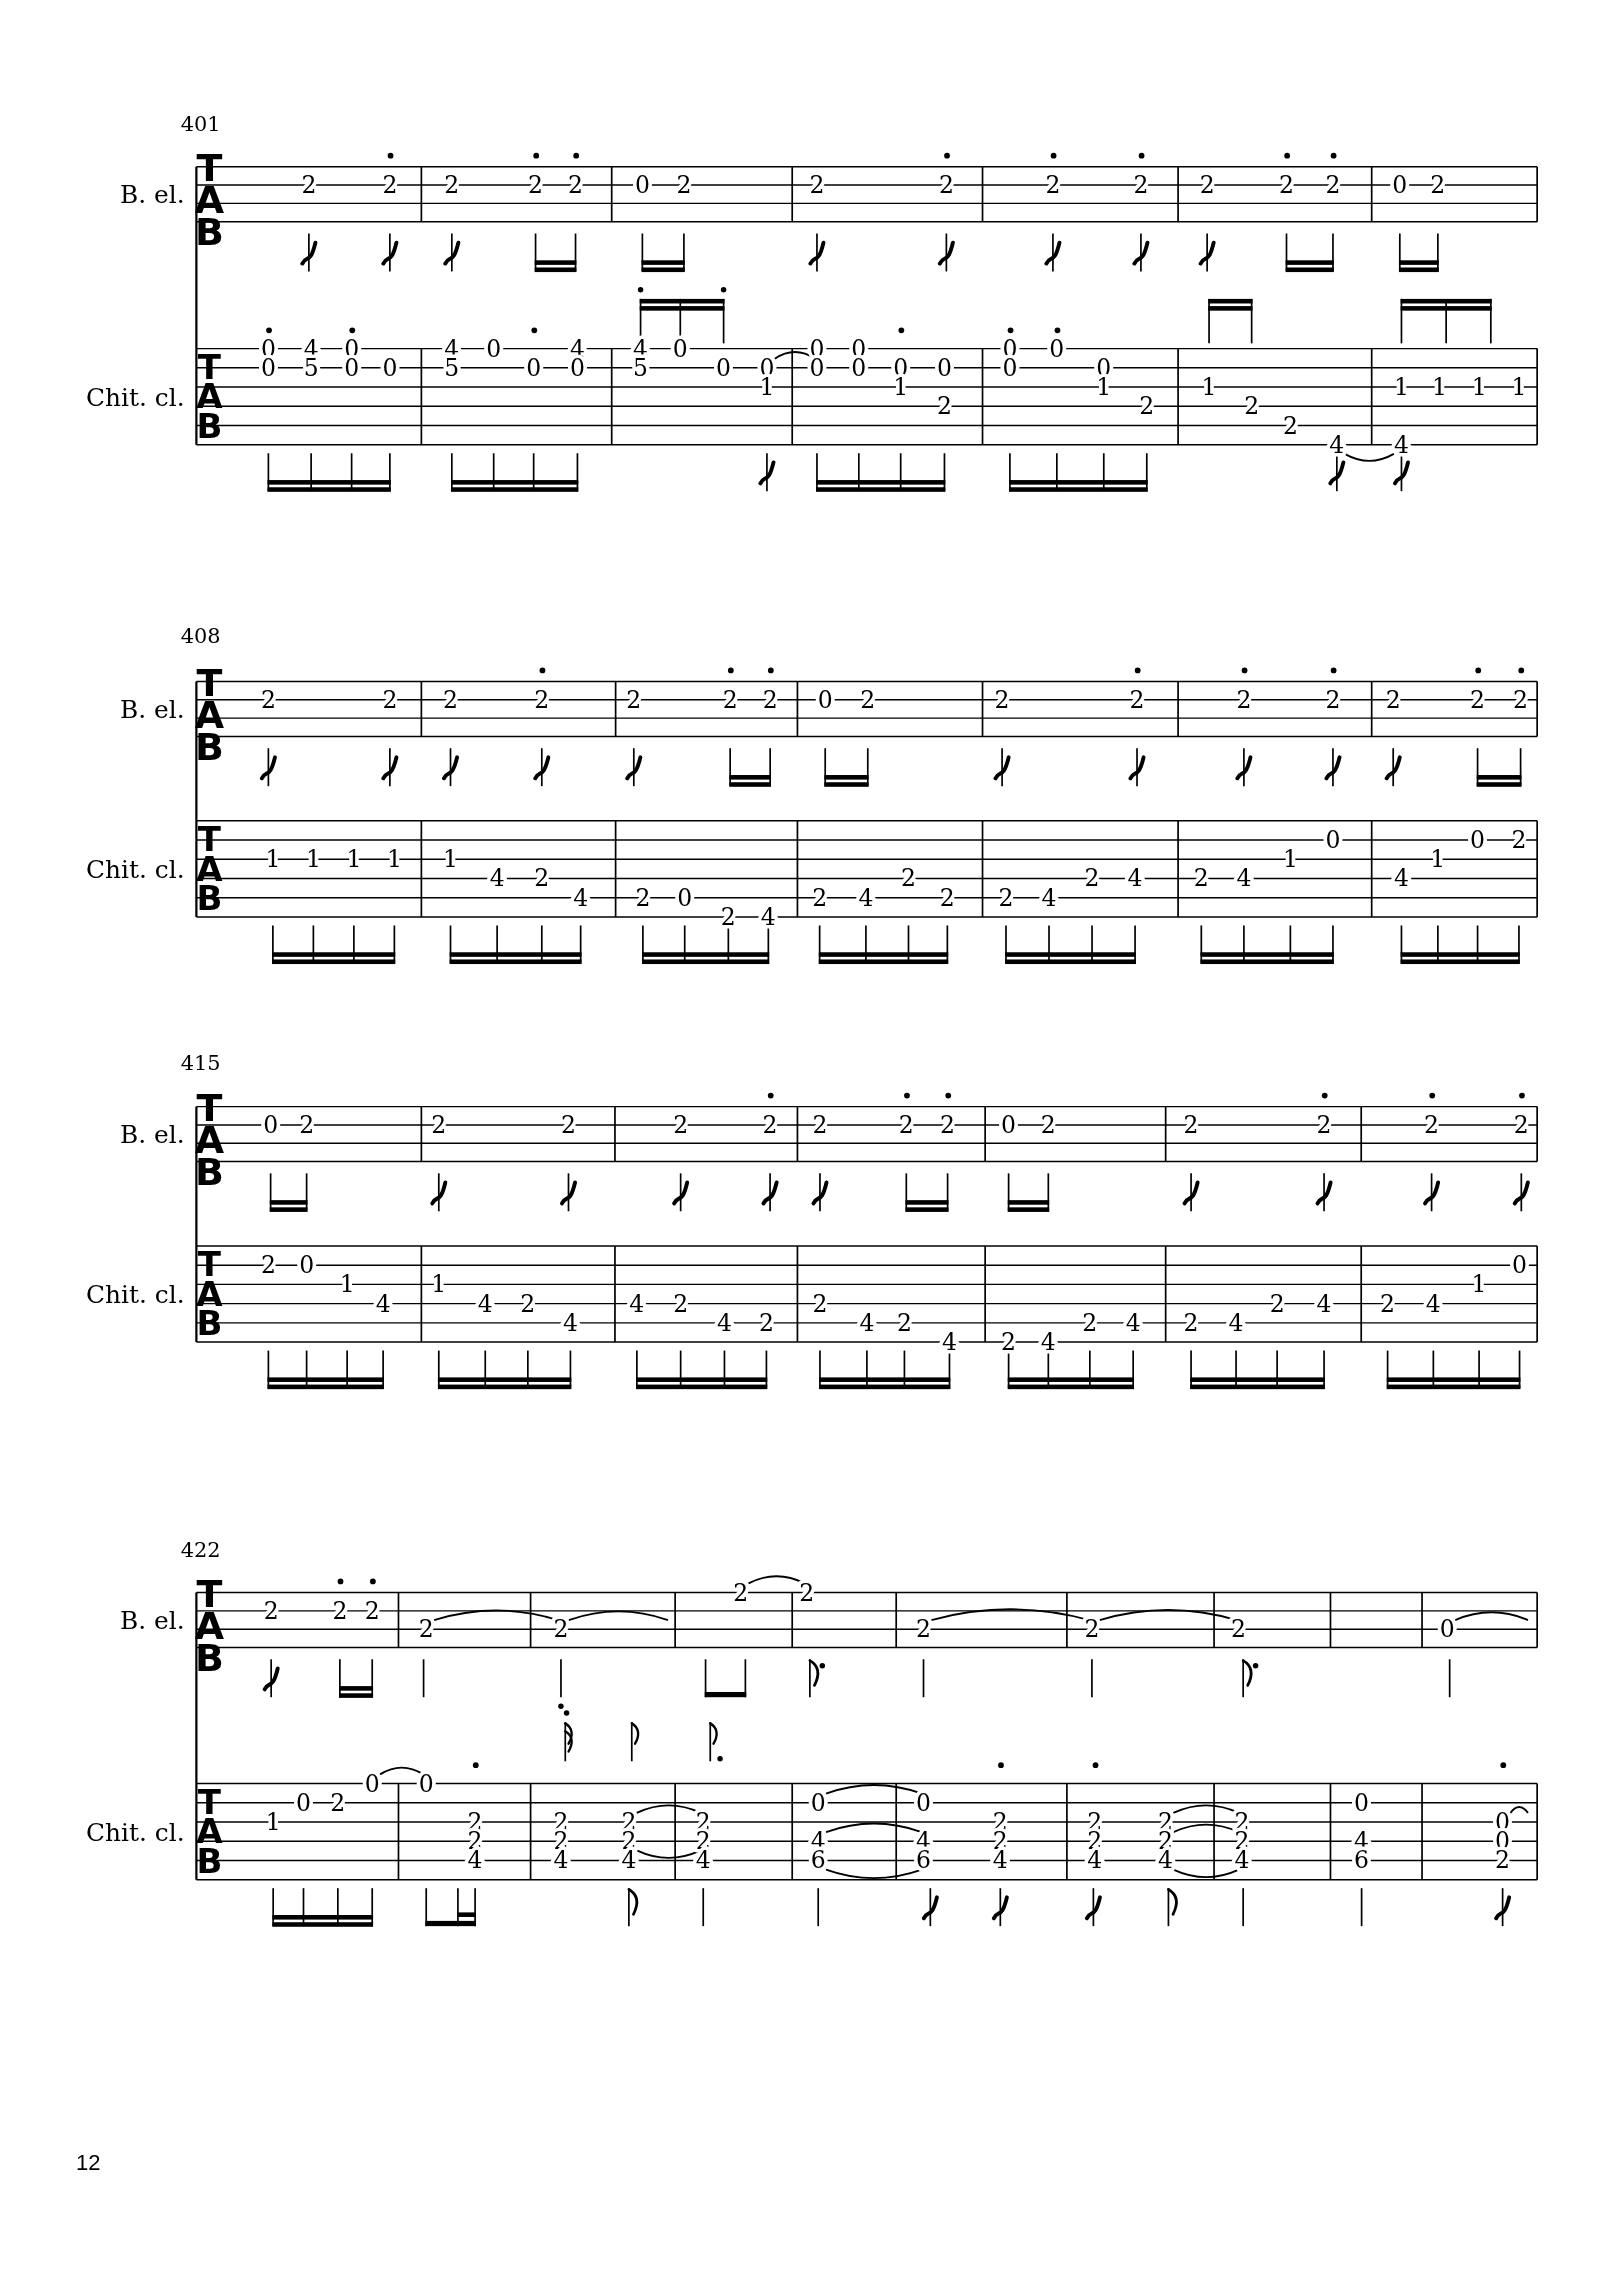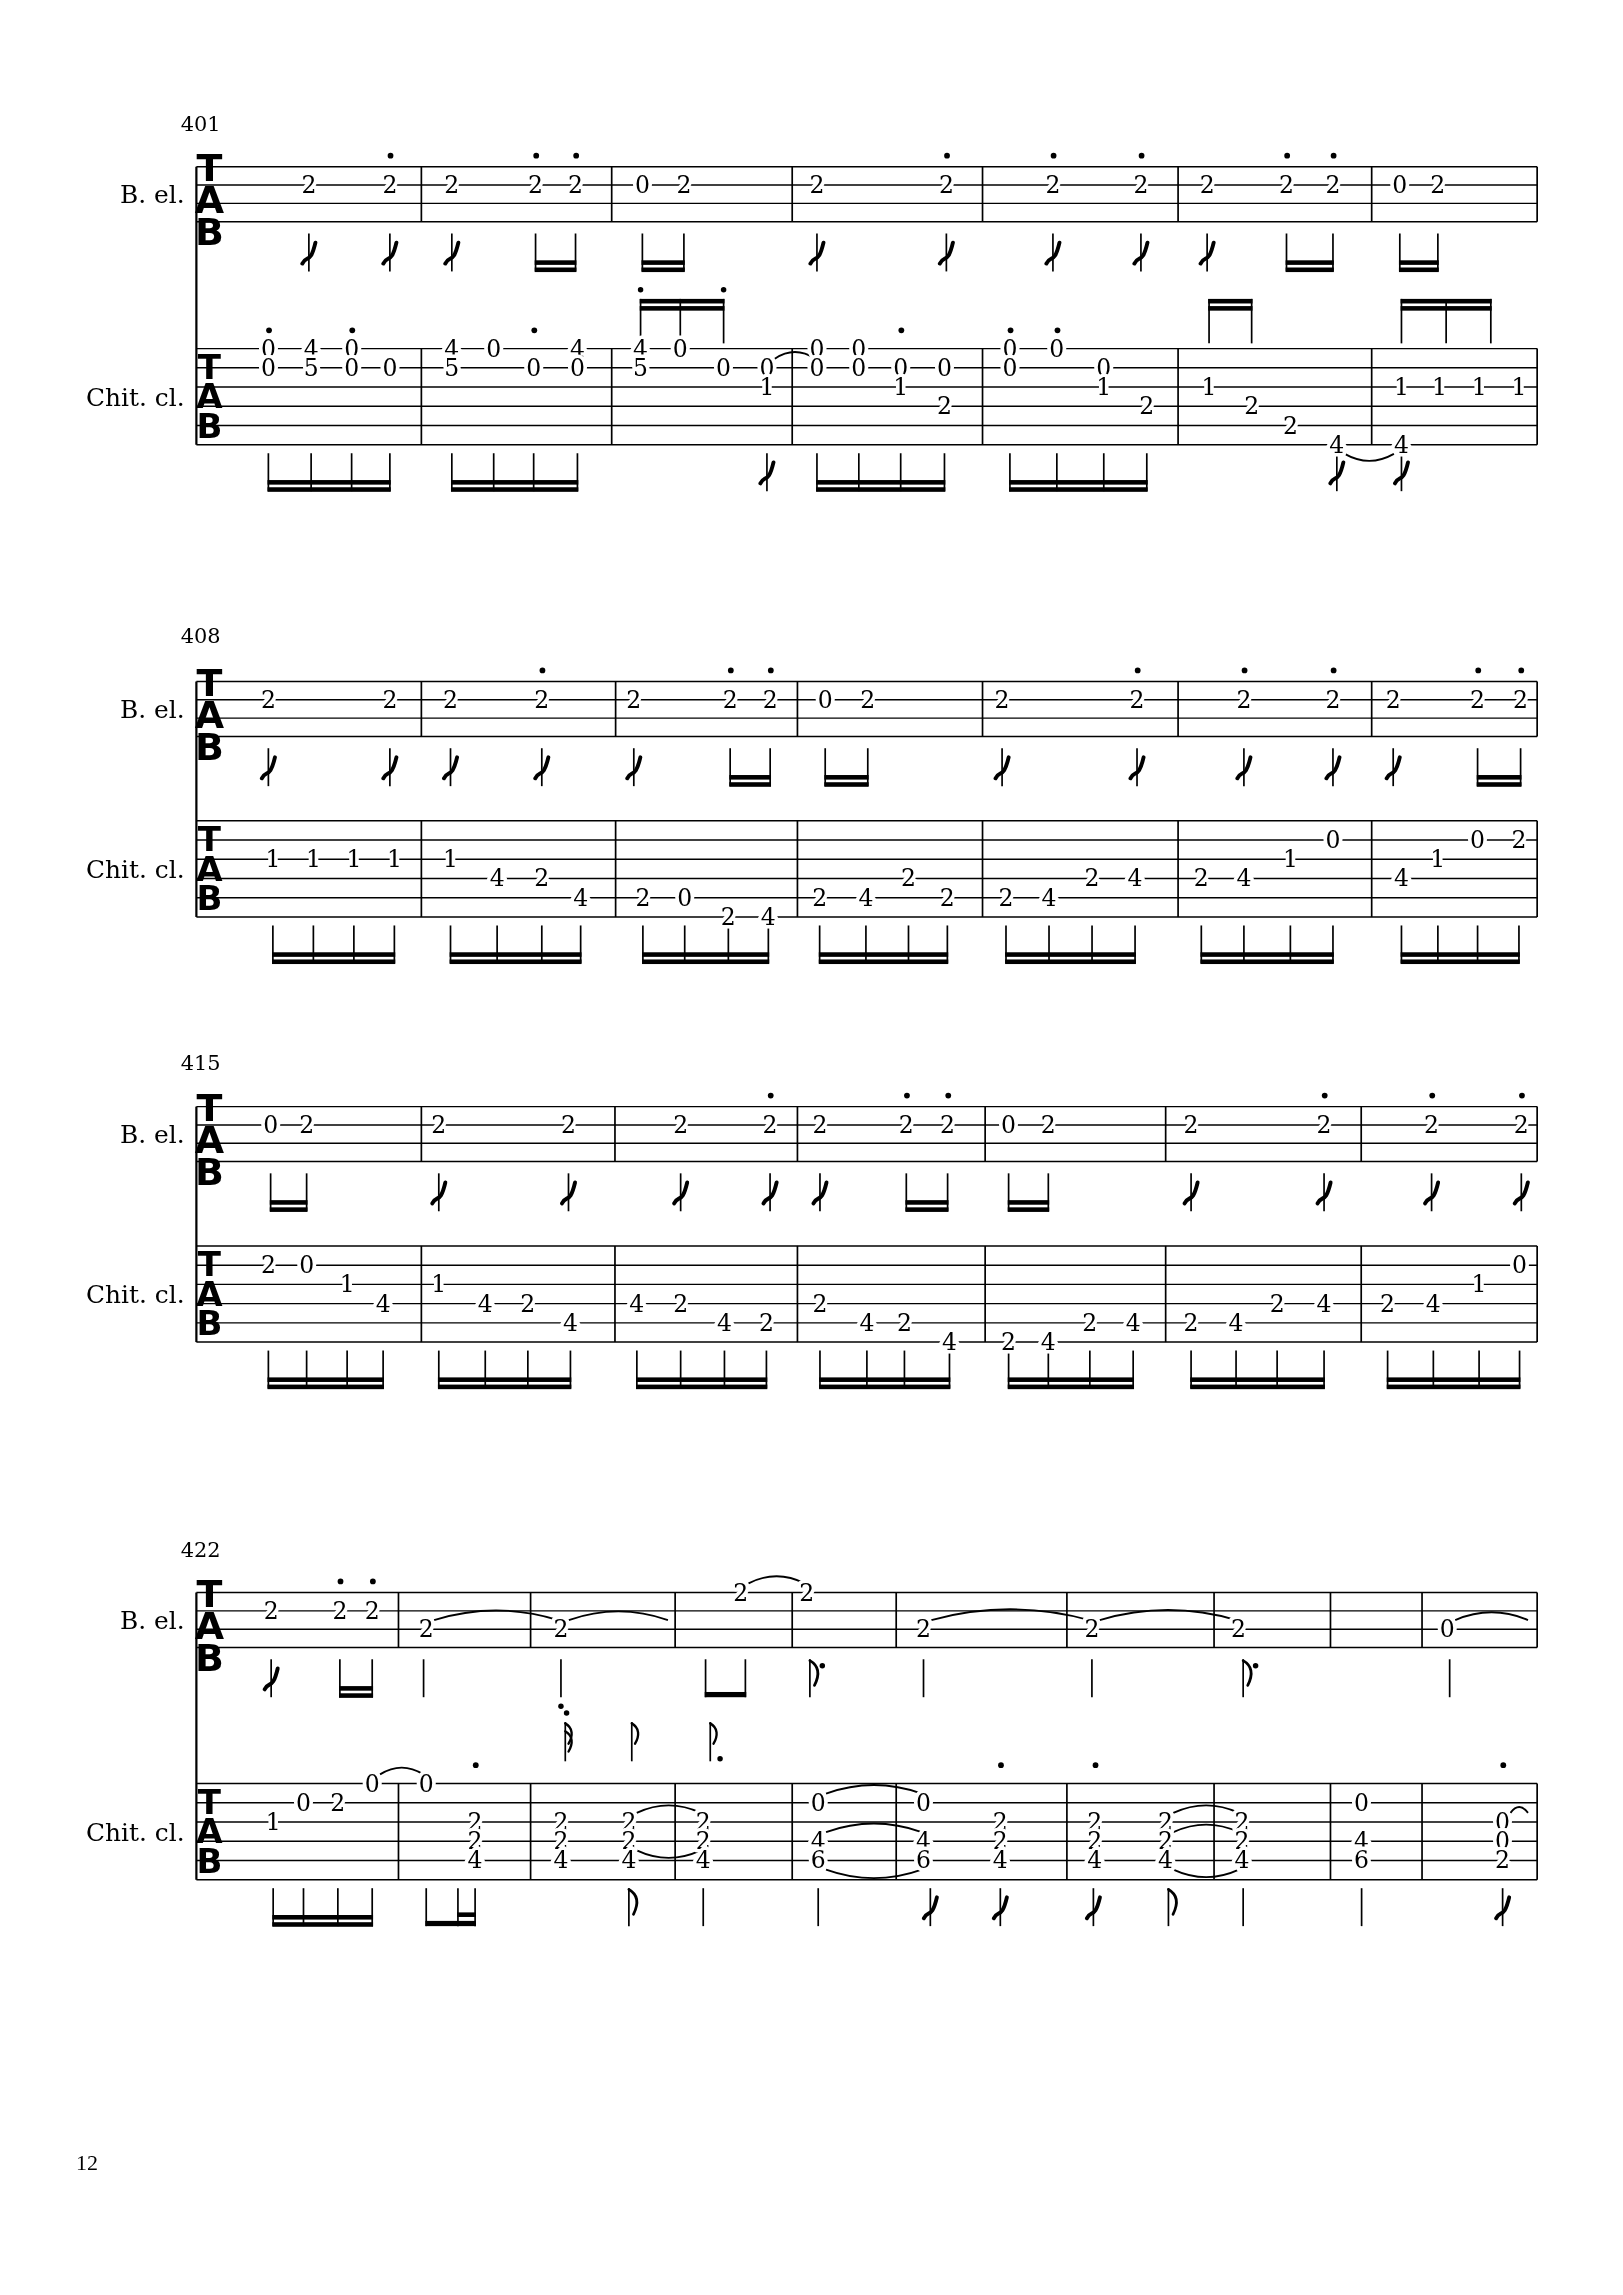--- a/index.html
+++ b/index.html
@@ -7,21 +7,21 @@
     position:relative;
     width:1623px;height:2295px;
     background:#ffffff;
     font-family:"DejaVu Serif","Liberation Serif",serif;
     overflow:hidden;
   }
   .pagenum{
     position:absolute;
     left:76px;top:2150px;
     font-size:22px;color:#000;
-    font-family:Liberation Serif, serif;
+    font-family:Liberation Sans, sans-serif;
   }
   svg{position:absolute;left:0;top:0;}
 </style>
 </head>
 <body>
 
 <div class="page">
   <svg id="score" width="1623" height="2295" viewBox="0 0 2481 3509" xmlns="http://www.w3.org/2000/svg">
       <g>
         <text x="276" y="190" font-size="32" text-anchor="start" fill="#000000" font-family="&quot;DejaVu Serif&quot;,&quot;Liberation Serif&quot;,serif" dominant-baseline="central">401</text>

